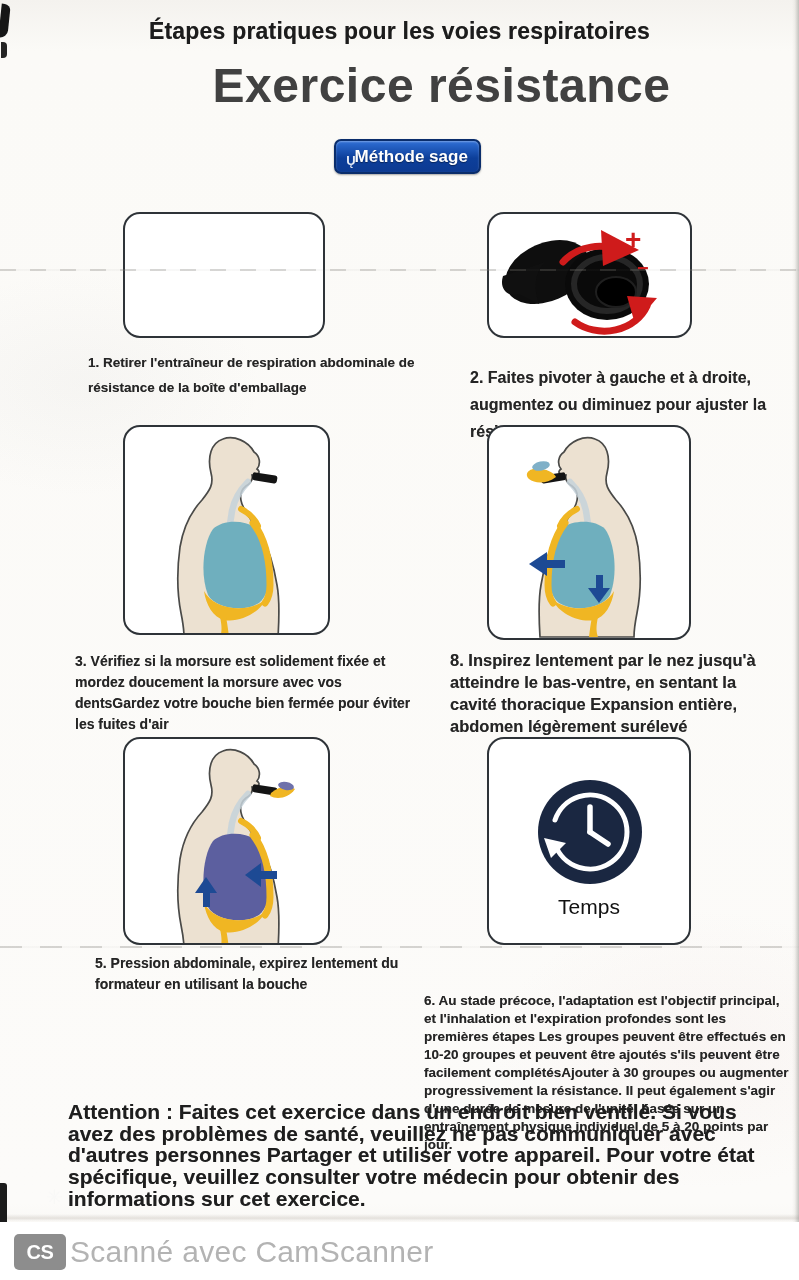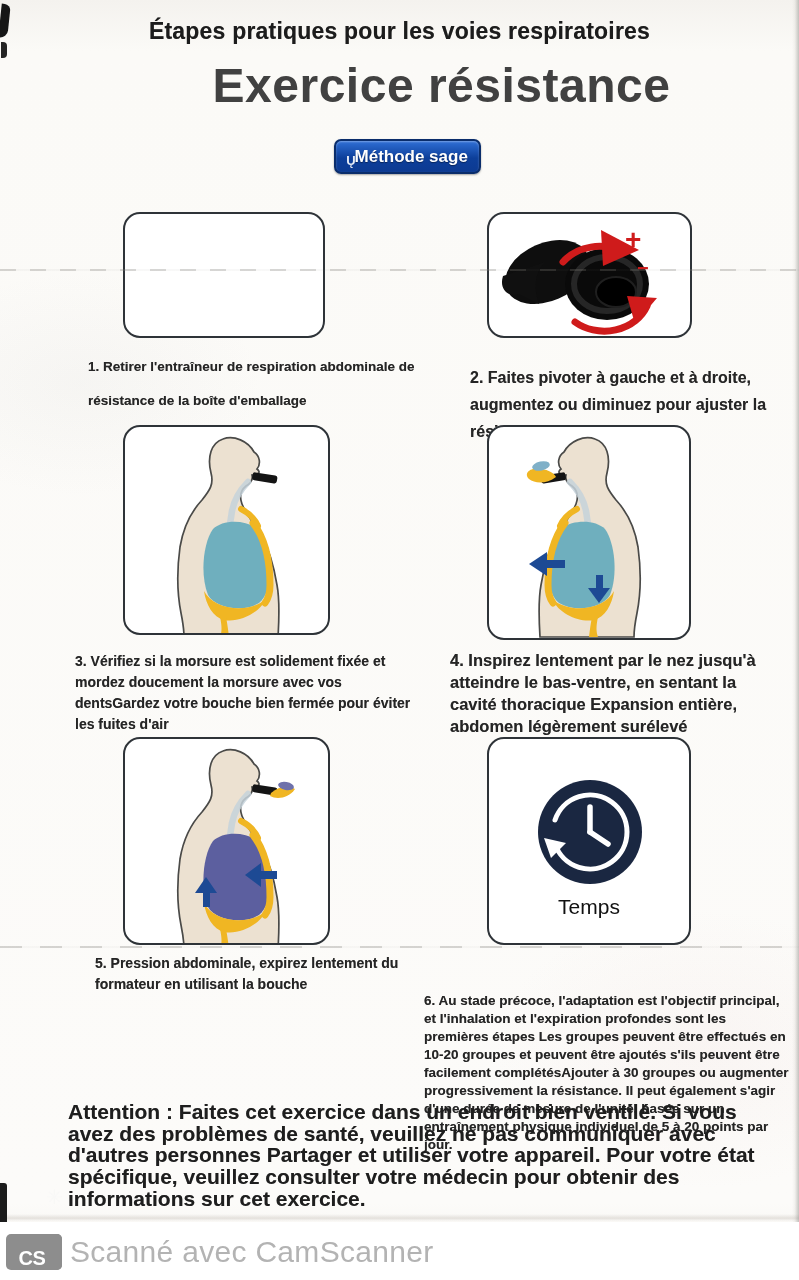--- a/index.html
+++ b/index.html
@@ -27,21 +27,21 @@
       border:2px solid var(--button-border);
       background:linear-gradient(var(--button-blue-top), var(--button-blue-bottom) 55%, #0c3a92);
       box-shadow:inset 0 1px 2px rgba(255,255,255,.35), 0 1px 2px rgba(0,0,0,.35);
       display:flex;align-items:center;justify-content:center;}
   .method-btn .lbl{color:#fff;font-size:17px;font-weight:700;text-shadow:0 1px 1px rgba(0,0,0,.4);}
   .method-btn .artifact{color:#e8edf6;font-size:13px;font-weight:700;margin-right:-2px;position:relative;top:4px;left:-1px;}
 
   
   .figbox{background:#fff;border:2.5px solid var(--box-border);border-radius:17px;}
   .caption{font-weight:700;color:#252525;text-shadow:0 0 .4px rgba(0,0,0,.4);}
-  .c1{left:88px;top:350px;width:330px;font-size:13.5px;line-height:34px;}
+  .c1{left:88px;top:350px;width:330px;font-size:13.5px;line-height:25px;}
   .c2{left:470px;top:364px;width:310px;font-size:16px;line-height:27px;}
   .c3{left:75px;top:651px;width:348px;font-size:14px;line-height:21px;}
   .c4{left:450px;top:649px;width:336px;font-size:16.5px;line-height:22px;}
   .c5{left:95px;top:953px;width:325px;font-size:14px;line-height:21px;}
   .c6{left:424px;top:947px;width:368px;font-size:13.5px;line-height:18px;margin-top:45px;}
 
   .plus-sign{left:625px;top:226px;font-size:28px;font-weight:900;color:var(--red);line-height:1;}
   .minus-sign{left:637px;top:258px;font-size:20px;font-weight:900;color:var(--red);line-height:1;}
   .temps-label{left:487px;top:895px;width:204px;text-align:center;font-size:21px;font-weight:400;color:#111;}
 
@@ -58,22 +58,22 @@
      background:repeating-linear-gradient(90deg, rgba(120,118,112,.30) 0 16px, rgba(120,118,112,.05) 16px 30px);}
   .crease-h2{left:0;top:946px;width:799px;height:2px;z-index:5;
      background:repeating-linear-gradient(90deg, rgba(110,108,102,.28) 0 22px, rgba(110,108,102,.04) 22px 40px);}
   .crease-h3{left:0;top:1214px;width:799px;height:7px;z-index:5;
      background:linear-gradient(rgba(150,140,128,.0), rgba(150,140,128,.22) 60%, rgba(150,140,128,.0));}
   .edge-right{right:0;top:0;width:7px;height:1222px;z-index:5;
      background:linear-gradient(to left, rgba(130,128,122,.45), rgba(190,188,182,.15) 60%, transparent);}
 
   
   .footer{left:0;top:1222px;width:799px;height:58px;background:#ffffff;z-index:10;}
-  .cs-box{position:absolute;left:6px;top:12px;width:52px;height:36px;background:var(--logo-gray);
-          border-radius:5px;display:flex;align-items:flex-end;justify-content:center;}
+  .cs-box{position:absolute;left:14px;top:12px;width:52px;height:36px;background:var(--logo-gray);
+          border-radius:5px;display:flex;align-items:center;justify-content:center;}
   .cs-box span{color:#fff;font-size:20px;font-weight:700;letter-spacing:-.5px;}
   .cs-bracket{position:absolute;left:52px;top:12px;width:10px;height:36px;border:5px solid var(--logo-gray);
           border-left:none;border-radius:0 5px 5px 0;}
   .footer-text{position:absolute;left:70px;top:13px;font-size:30px;color:var(--footer-gray);letter-spacing:.3px;}
 </style>
 </head>
 <body>
 
 <svg width="0" height="0" style="position:absolute" aria-hidden="true">
   <defs>
@@ -146,21 +146,21 @@
         <use href="#dia-shape"></use>
       </g>
       <path d="M40,52 C34,46 42,40 52,42 C60,43 65,46 67,50 C58,57 46,57 40,52 Z" style="fill:var(--diaphragm-yellow)"></path>
       <ellipse cx="52" cy="39" rx="9" ry="4.5" transform="rotate(-12 52 39)" style="fill:#7fb0c8"></ellipse>
       <rect x="56" y="133" width="20" height="8" style="fill:var(--arrow-blue)"></rect>
       <polygon points="58,125 58,149 40,137" style="fill:var(--arrow-blue)"></polygon>
       <rect x="107" y="148" width="7" height="15" style="fill:var(--arrow-blue)"></rect>
       <polygon points="99,161 121,161 110,176" style="fill:var(--arrow-blue)"></polygon>
     </svg>
   </div>
-  <div class="abs caption c4">4. Inspirez lentement par le nez jusqu'à atteindre le bas-ventre, en sentant la cavité thoracique Expansion entière, abdomen légèrement surélevé</div>
+  <div class="abs caption c4">8. Inspirez lentement par le nez jusqu'à atteindre le bas-ventre, en sentant la cavité thoracique Expansion entière, abdomen légèrement surélevé</div>
 
   <div class="abs figbox" style="left:123px;top:737px;width:207px;height:208px;overflow:hidden;">
     <svg width="207" height="208" viewBox="0 0 207 208">
       <use href="#body-base"></use>
       <use href="#lung-shape" style="fill:var(--lung-purple)"></use>
       <use href="#dia-shape"></use>
       <path d="M146,54 C154,47 163,46 170,50 C164,59 152,61 145,57 Z" style="fill:var(--diaphragm-yellow)"></path>
       <ellipse cx="161" cy="47" rx="8" ry="4" transform="rotate(10 161 47)" style="fill:#6e71ab"></ellipse>
       <rect x="78" y="152" width="7" height="16" style="fill:var(--arrow-blue)"></rect>
       <polygon points="70,154 92,154 81,138" style="fill:var(--arrow-blue)"></polygon>

